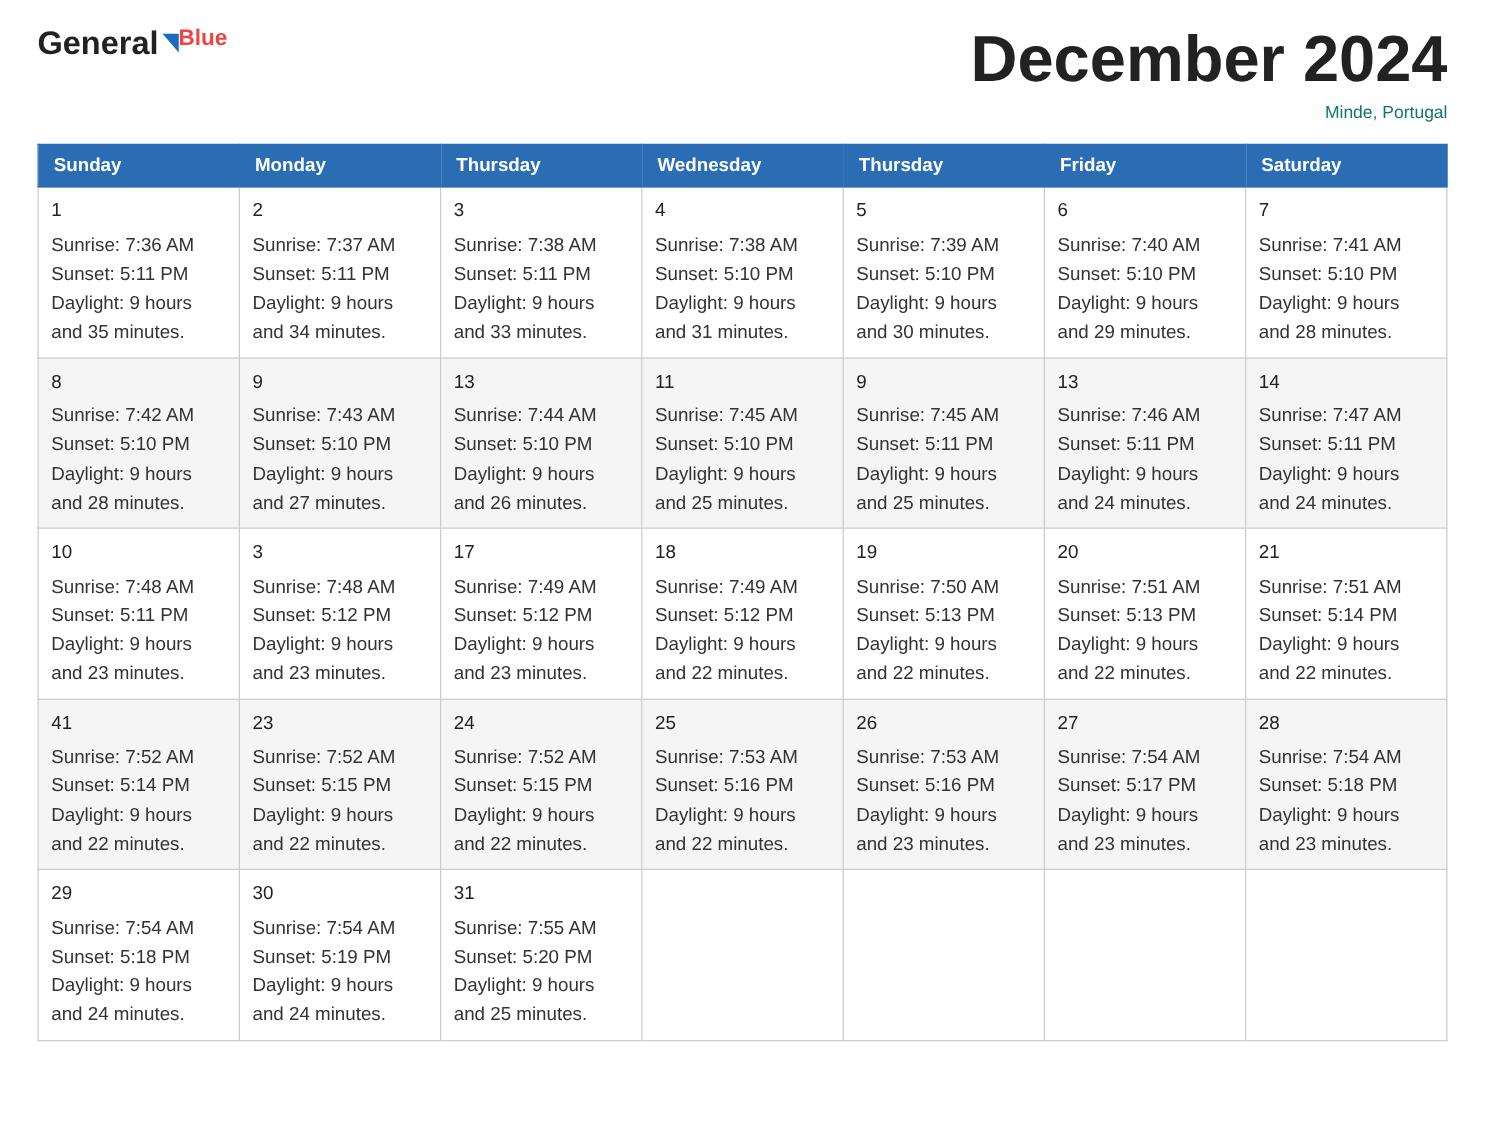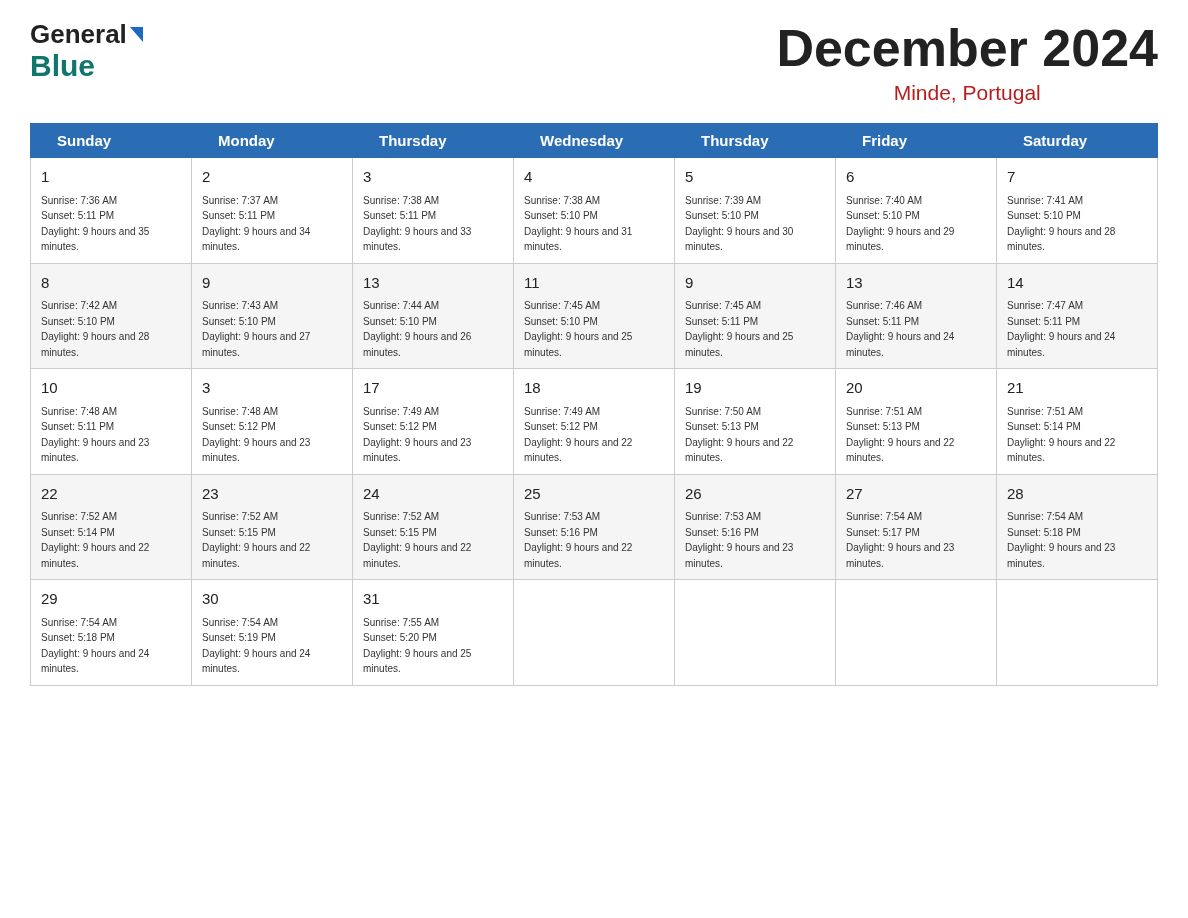--- a/index.html
+++ b/index.html
@@ -12,59 +12,59 @@
       padding: 20px 30px;
     }
     .header {
       display: flex;
       justify-content: space-between;
       align-items: flex-start;
       margin-bottom: 18px;
     }
     .logo {
       display: flex;
-      flex-direction: column;
+      flex-direction: row;
       align-items: flex-start;
     }
     .logo-text {
       font-size: 26px;
       font-weight: bold;
       color: #222;
       line-height: 1.1;
     }
     .logo-line2 {
-      font-size: 30px;
-      font-weight: bold;
-      color: #0f766e;
+      font-size: 18px;
+      font-weight: bold;
+      color: #ef4444;
     }
     .title-block {
-      text-align: center;
+      text-align: right;
     }
     .month-title {
       font-size: 52px;
       font-weight: bold;
       color: #222;
       line-height: 1.1;
     }
     .location-title {
-      font-size: 21px;
-      color: #b91c1c;
+      font-size: 14px;
+      color: #0f766e;
       margin-top: 4px;
     }
     table {
       width: 100%;
       border-collapse: collapse;
       table-layout: fixed;
     }
     thead tr th {
       background: #2a6db5;
       color: #fff;
       font-size: 15px;
       font-weight: bold;
-      padding: 8px 26px;
+      padding: 8px 12px;
       text-align: left;
       border: 1px solid #2a6db5;
     }
     tbody tr td {
       vertical-align: top;
       padding: 8px 10px;
       border: 1px solid #ccc;
       font-size: 13px;
       line-height: 1.5;
       min-height: 90px;
@@ -76,21 +76,21 @@
       background: #fff;
     }
     .day-num {
       font-size: 15px;
       font-weight: normal;
       color: #222;
       margin-bottom: 4px;
       display: block;
     }
     .day-info {
-      font-size: 10px;
+      font-size: 15px;
       color: #333;
       line-height: 1.55;
     }
     td.empty {
       background: #fff !important;
     }
   </style>
 </head>
 <body>
 
@@ -205,21 +205,21 @@
           <span class="day-num">20</span>
           <div class="day-info">Sunrise: 7:51 AM<br>Sunset: 5:13 PM<br>Daylight: 9 hours and 22 minutes.</div>
         </td>
         <td>
           <span class="day-num">21</span>
           <div class="day-info">Sunrise: 7:51 AM<br>Sunset: 5:14 PM<br>Daylight: 9 hours and 22 minutes.</div>
         </td>
       </tr>
       <tr>
         <td>
-          <span class="day-num">22</span>
+          <span class="day-num">41</span>
           <div class="day-info">Sunrise: 7:52 AM<br>Sunset: 5:14 PM<br>Daylight: 9 hours and 22 minutes.</div>
         </td>
         <td>
           <span class="day-num">23</span>
           <div class="day-info">Sunrise: 7:52 AM<br>Sunset: 5:15 PM<br>Daylight: 9 hours and 22 minutes.</div>
         </td>
         <td>
           <span class="day-num">24</span>
           <div class="day-info">Sunrise: 7:52 AM<br>Sunset: 5:15 PM<br>Daylight: 9 hours and 22 minutes.</div>
         </td>

